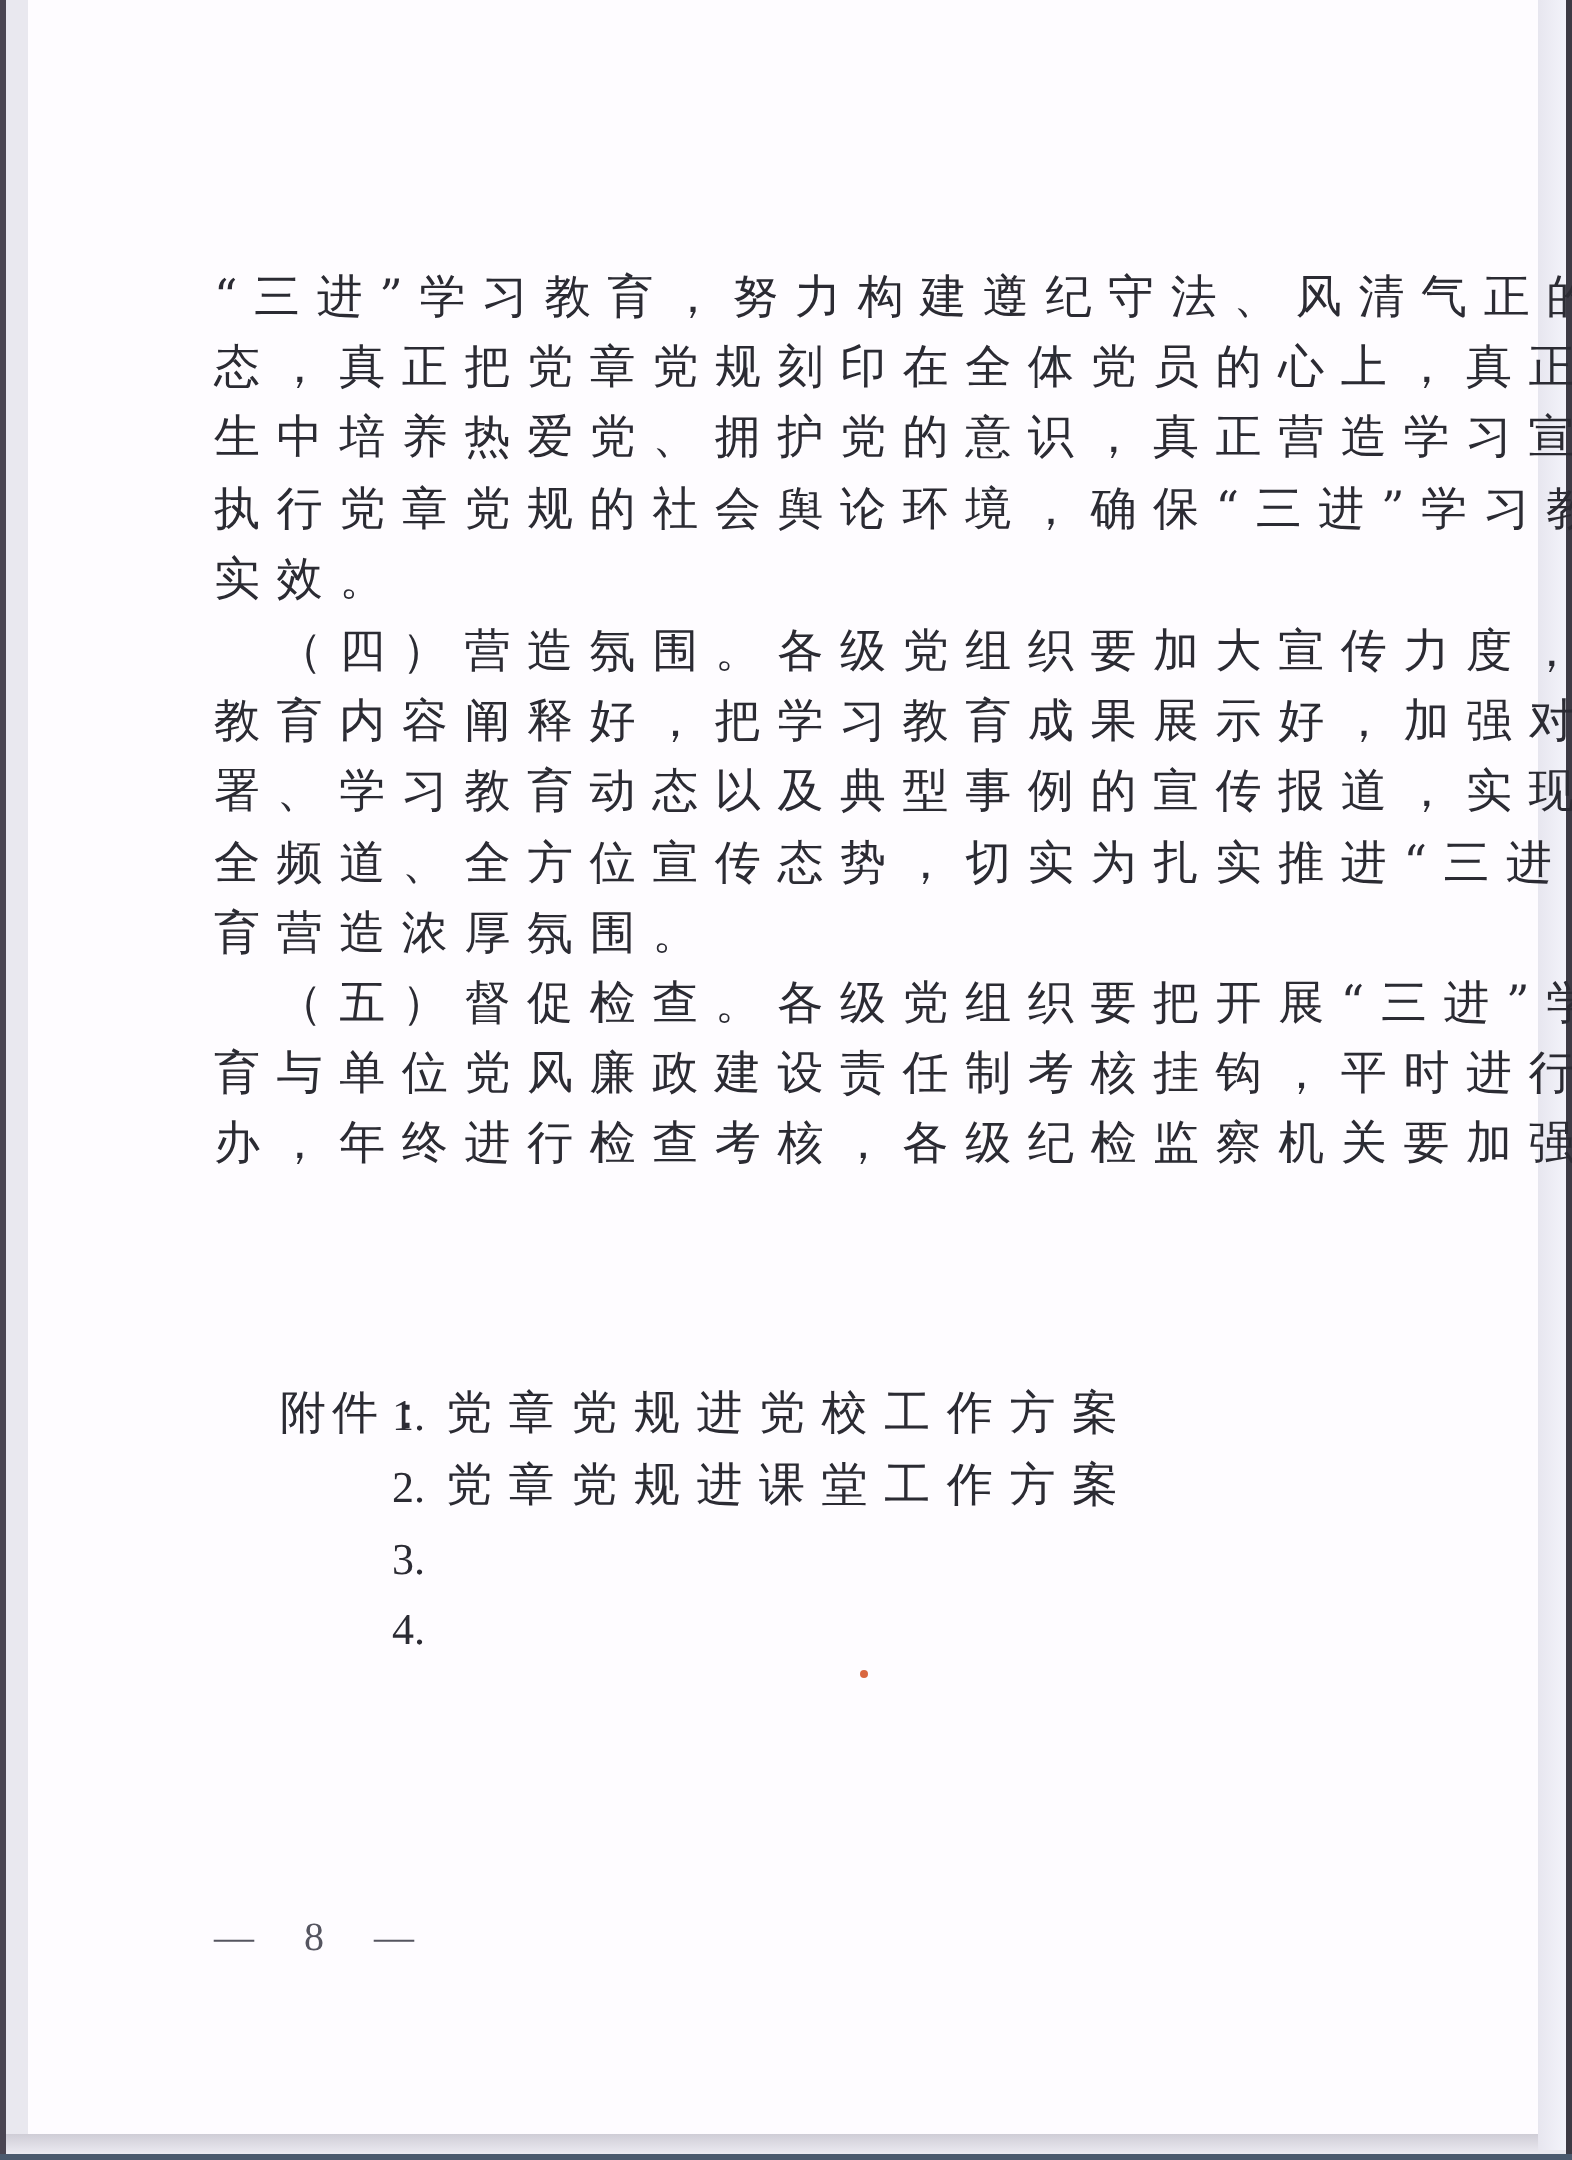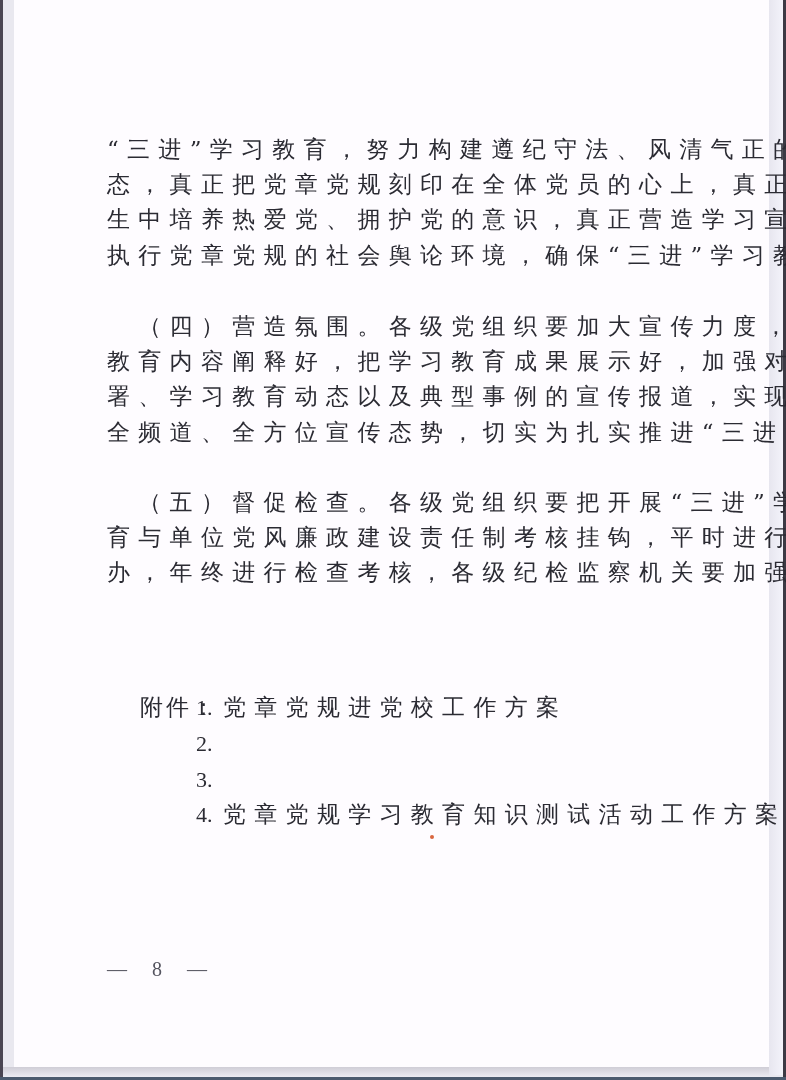--- a/index.html
+++ b/index.html
@@ -135,51 +135,53 @@
   <div class="frame-bottom-edge"></div>
 
   <div class="paper"></div>
 </div>
 
 <div class="text-block para-1">
   <span class="line">“三进”学习教育，努力构建遵纪守法、风清气正的政治生</span>
   <span class="line">态，真正把党章党规刻印在全体党员的心上，真正在广大学</span>
   <span class="line">生中培养热爱党、拥护党的意识，真正营造学习宣传和遵守</span>
   <span class="line">执行党章党规的社会舆论环境，确保“三进”学习教育取得</span>
+  <span class="line">实效。</span>
 </div>
 
 <div class="text-block para-2">
   <span class="line">　（四）营造氛围。各级党组织要加大宣传力度，把学习</span>
   <span class="line">教育内容阐释好，把学习教育成果展示好，加强对安排部</span>
   <span class="line">署、学习教育动态以及典型事例的宣传报道，实现全媒体、</span>
   <span class="line">全频道、全方位宣传态势，切实为扎实推进“三进”学习教</span>
+  <span class="line">育营造浓厚氛围。</span>
 </div>
 
 <div class="text-block para-3">
   <span class="line">　（五）督促检查。各级党组织要把开展“三进”学习教</span>
   <span class="line">育与单位党风廉政建设责任制考核挂钩，平时进行检查督</span>
   <span class="line">办，年终进行检查考核，各级纪检监察机关要加强监督检</span>
 </div>
 
 <div class="attachments">
   <div class="att-row">
     <span class="att-label">附件：</span>
     <span class="att-num">1.</span>
     <span class="att-title">党章党规进党校工作方案</span>
   </div>
   <div class="att-row">
     <span class="att-label"></span>
     <span class="att-num">2.</span>
+    <span class="att-title">党章党规进课堂工作方案</span>
   </div>
   <div class="att-row">
     <span class="att-label"></span>
     <span class="att-num">3.</span>
   </div>
   <div class="att-row">
     <span class="att-label"></span>
     <span class="att-num">4.</span>
-    <span class="att-title">党章党规学习教育知识测试活动工作方案</span>
   </div>
 </div>
 
 <div class="ink-dot"></div>
 
 <div class="page-number">— 8 —</div>
 
 </body></html>

